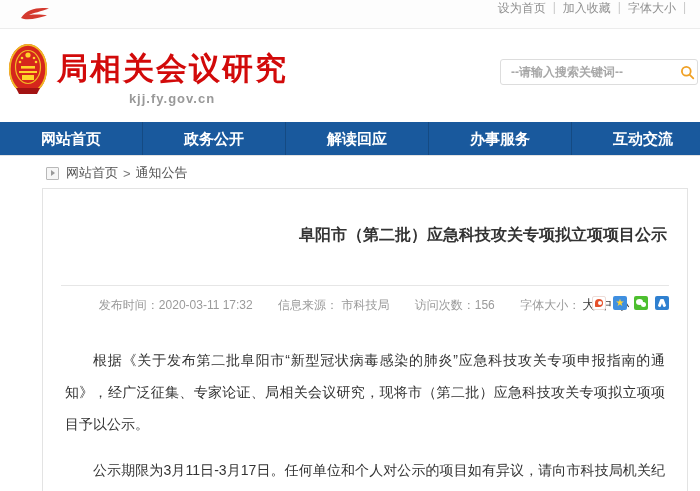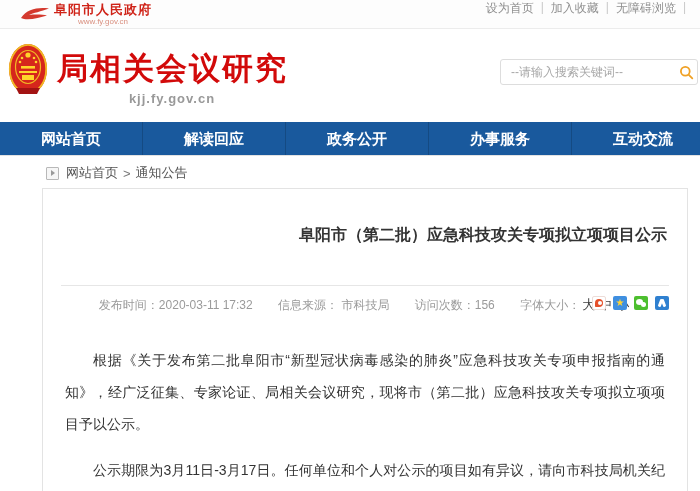--- a/index.html
+++ b/index.html
@@ -23,21 +23,21 @@
   
   .header{position:absolute;top:29px;left:0;width:700px;height:93px;background:#fff;}
   .emblem{position:absolute;left:8px;top:13px;}
   .site-name{position:absolute;left:57px;top:19px;font-size:31px;font-weight:bold;
              color:#d20a0a;letter-spacing:2px;white-space:nowrap;}
   .site-url{position:absolute;left:57px;top:62px;width:230px;text-align:center;
             font-size:13px;color:#999;letter-spacing:1px;font-weight:bold;}
   .search{position:absolute;right:2px;top:30px;width:198px;height:26px;background:#fff;
           border:1px solid #ddd;border-radius:3px;display:flex;align-items:center;box-sizing:border-box;}
   .search input{flex:1;border:none;outline:none;background:transparent;padding:0 6px 0 10px;
-                font-size:12px;color:#555;font-family:inherit;}
+                font-size:12px;color:#555;font-family:inherit;font-weight:bold;}
   .search input::placeholder{color:#a8a8a8;}
   .search-btn{width:22px;height:24px;display:flex;align-items:center;justify-content:center;cursor:pointer;}
 
   
   .nav{position:absolute;top:122px;left:0;width:715px;height:33px;background:#19599d;display:flex;}
   .nav-item{width:143px;box-sizing:border-box;text-align:center;line-height:33px;color:#fff;
             font-size:15px;font-weight:bold;border-right:1px solid rgba(0,0,0,0.16);cursor:pointer;}
   .nav-edge{position:absolute;top:155px;left:0;width:700px;height:1px;background:#e2e2e2;}
 
   
@@ -88,31 +88,27 @@
 
 <div class="page">
 
   <div class="topbar">
     <div class="gov-brand">
       <span class="gov-swoosh">
         <svg width="30" height="17" viewBox="0 0 30 17">
           <path d="M1 12 C7 3, 18 1, 29 2.5 C21 5.5, 13 7, 9 9 C15 8.2, 23 8.4, 27 9.5 C19 12, 7 15, 1 12 Z" fill="#d43a2f"></path>
         </svg>
       </span>
-      <span class="gov-text">
-        <span class="gov-name">阜阳市人民政府</span>
-        <span class="gov-url">www.fy.gov.cn</span>
-      </span>
     </div>
     <div class="topbar-links">
       <span class="lnk">设为首页</span>
       <span class="sep">|</span>
       <span class="lnk">加入收藏</span>
       <span class="sep">|</span>
-      <span class="lnk">无障碍浏览</span>
+      <span class="lnk">字体大小</span>
       <span class="sep-end">|</span>
     </div>
   </div>
 
   <div class="header">
     <span class="emblem">
       <svg width="40" height="58" viewBox="0 0 40 58">
         <ellipse cx="20" cy="27" rx="19" ry="25" fill="#d6261c"></ellipse>
         <ellipse cx="20" cy="27" rx="18.2" ry="24.2" fill="none" stroke="#f2b824" stroke-width="1.8"></ellipse>
         <ellipse cx="20" cy="25" rx="12.5" ry="16.5" fill="none" stroke="#f2b824" stroke-width="1.2"></ellipse>
@@ -135,22 +131,22 @@
         <svg width="15" height="15" viewBox="0 0 15 15">
           <circle cx="6.3" cy="6.3" r="4.4" fill="none" stroke="#f0a125" stroke-width="1.8"></circle>
           <line x1="9.8" y1="9.8" x2="13.3" y2="13.3" stroke="#f0a125" stroke-width="1.8" stroke-linecap="round"></line>
         </svg>
       </span>
     </div>
   </div>
 
   <div class="nav">
     <div class="nav-item">网站首页</div>
+    <div class="nav-item">政务公开</div>
     <div class="nav-item">解读回应</div>
-    <div class="nav-item">政务公开</div>
     <div class="nav-item">办事服务</div>
     <div class="nav-item">互动交流</div>
   </div>
   <div class="nav-edge"></div>
 
   <div class="breadcrumb">
     <span class="bc-icon">
         <span class="bc-arrow"></span>
       </span>
     <span class="bc-home">网站首页</span>

